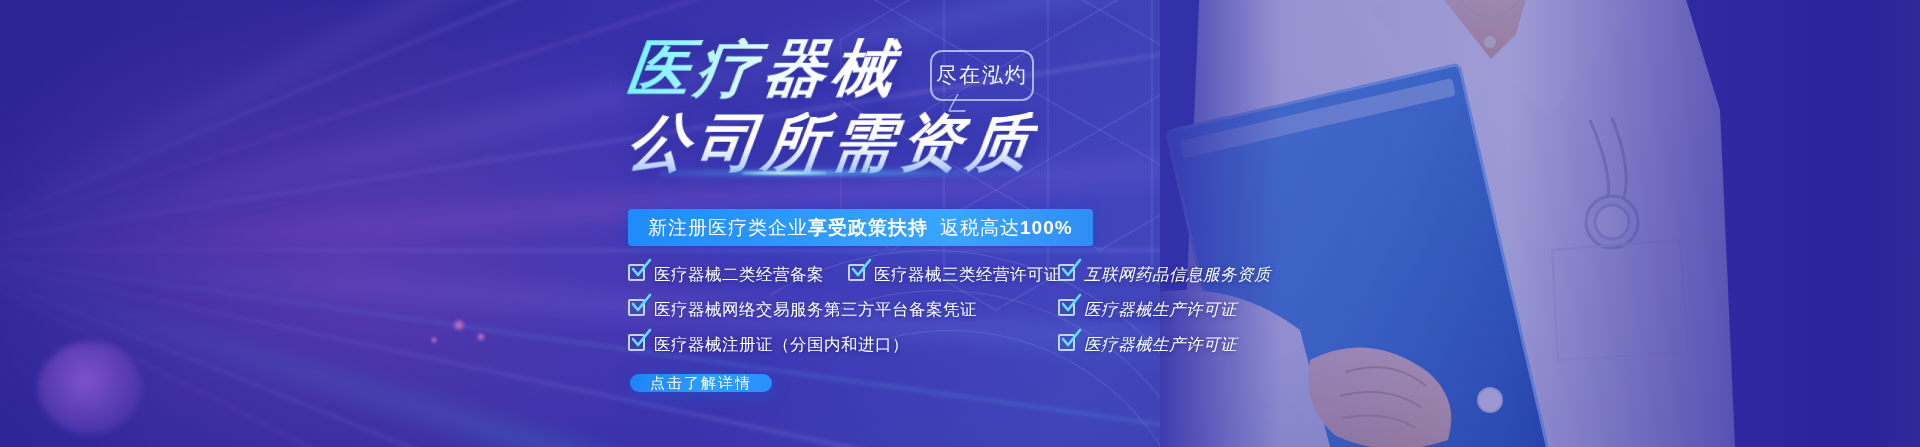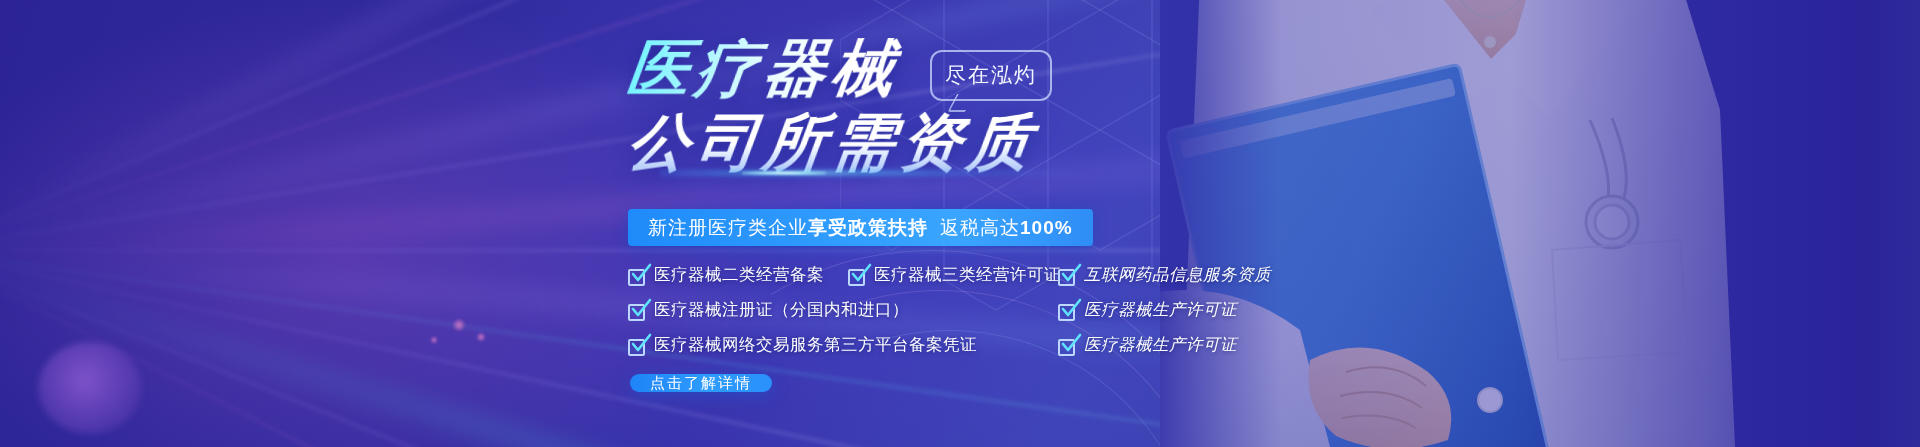--- a/index.html
+++ b/index.html
@@ -78,21 +78,21 @@
     font-size:62px; font-weight:bold; letter-spacing:6px; line-height:1;
     font-style:italic;
     background:linear-gradient(180deg,#ffffff 0%,#ffffff 52%,#cfe0ff 76%,#a9c4f5 100%);
     -webkit-background-clip:text; background-clip:text; color:transparent;
     -webkit-text-fill-color:transparent;
     filter:drop-shadow(0 3px 12px rgba(20,30,140,.6));
     transform:skewX(-7deg);
   }
 
   
-  .bubble{ position:relative; margin-left:30px; padding:9px 13px 10px;
+  .bubble{ position:relative; margin-left:30px; padding:9px 4px 10px;
       border:2px solid rgba(205,220,255,.75); border-radius:12px;
       color:#f2f6ff; font-size:21px; letter-spacing:2px; white-space:nowrap;
       transform:translateY(6px); }
   .bubble::after{ content:""; position:absolute; left:20px; bottom:-13px;
       width:16px; height:16px; background:transparent;
       border-left:2px solid rgba(205,220,255,.75);
       border-bottom:2px solid rgba(205,220,255,.75);
       transform:skewX(-28deg); border-bottom-left-radius:3px; }
 
   
@@ -110,21 +110,21 @@
       border-radius:4px;
       background:linear-gradient(90deg,#1f8bfa 0%,#2f9bfd 42%,#3aa5fe 70%,#2f8df6 100%);
       box-shadow:0 3px 14px rgba(20,70,190,.45);
       color:#fff; font-size:19px; letter-spacing:1px; white-space:nowrap; }
   .subbar .b{ font-weight:bold; }
   .subbar .gap{ display:inline-block; width:12px; }
 
   
   .checklist{ position:absolute; left:628px; top:262px; width:470px; }
   .check-row{ display:flex; align-items:center; margin-bottom:9px; height:26px; }
-  .check-item{ display:flex; align-items:flex-end; white-space:nowrap; }
+  .check-item{ display:flex; align-items:flex-start; white-space:nowrap; }
   .check-item + .check-item{ margin-left:24px; }
   .cbox{ position:relative; width:17px; height:17px; flex:0 0 17px;
       border:2px solid #bcd8ff; border-radius:2px; margin-right:9px; }
   .cbox svg{ position:absolute; left:1px; top:-7px; width:20px; height:20px; overflow:visible; }
   .check-label{ color:#ffffff; font-size:16.5px; letter-spacing:.5px;
       text-shadow:0 1px 4px rgba(10,20,90,.55); }
 
   .col-right{ position:absolute; left:1058px; top:262px; }
   .col-right .check-row{ margin-bottom:9px;font-style:italic; }
 
@@ -291,32 +291,32 @@
         </div>
       </div>
 
       <div class="check-row">
         <div class="check-item">
           <span class="cbox">
             <svg viewBox="0 0 20 20">
                 <path d="M2 10 L7 16 L19 1" fill="none" stroke="#5fe3ff" stroke-width="2.6" stroke-linecap="round" stroke-linejoin="round"></path>
               </svg>
           </span>
+          <span class="check-label">医疗器械网络交易服务第三方平台备案凭证</span>
+        </div>
+      </div>
+
+      <div class="check-row">
+        <div class="check-item">
+          <span class="cbox">
+            <svg viewBox="0 0 20 20">
+                <path d="M2 10 L7 16 L19 1" fill="none" stroke="#5fe3ff" stroke-width="2.6" stroke-linecap="round" stroke-linejoin="round"></path>
+              </svg>
+          </span>
           <span class="check-label">医疗器械注册证（分国内和进口）</span>
-        </div>
-      </div>
-
-      <div class="check-row">
-        <div class="check-item">
-          <span class="cbox">
-            <svg viewBox="0 0 20 20">
-                <path d="M2 10 L7 16 L19 1" fill="none" stroke="#5fe3ff" stroke-width="2.6" stroke-linecap="round" stroke-linejoin="round"></path>
-              </svg>
-          </span>
-          <span class="check-label">医疗器械网络交易服务第三方平台备案凭证</span>
         </div>
       </div>
     </div>
 
     <div class="col-right">
       <div class="check-row">
         <div class="check-item">
           <span class="cbox">
             <svg viewBox="0 0 20 20">
                 <path d="M2 10 L7 16 L19 1" fill="none" stroke="#5fe3ff" stroke-width="2.6" stroke-linecap="round" stroke-linejoin="round"></path>

